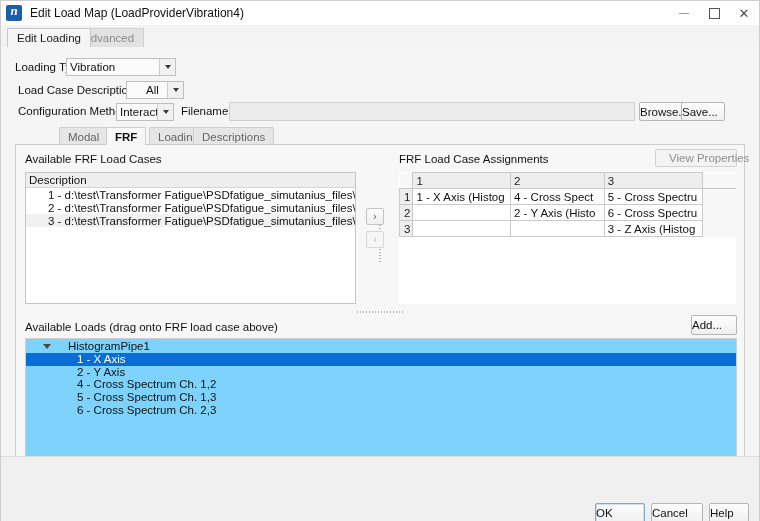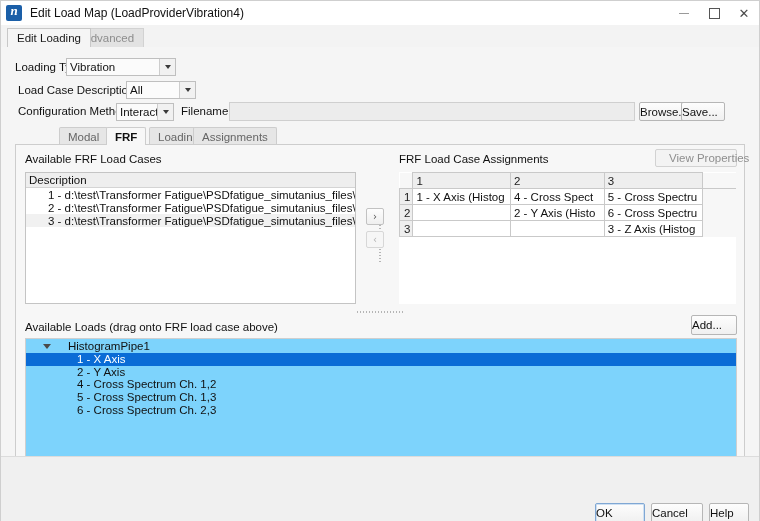--- a/index.html
+++ b/index.html
@@ -456,21 +456,21 @@
 
     <div class="lbl" style="left:14px; top:14px;">Loading Type:</div>
     <div class="combo" style="left:65px; top:11px; width:110px;">
       <span class="cval">Vibration</span>
       <span class="carrow">
           <i></i>
         </span>
     </div>
 
     <div class="lbl" style="left:17px; top:37px;">Load Case Descriptions:</div>
-    <div class="combo" style="left:125px; top:34px; width:70px;">
+    <div class="combo" style="left:125px; top:34px; width:58px;padding-left:16px;">
       <span class="cval">All</span>
       <span class="carrow">
           <i></i>
         </span>
     </div>
 
     <div class="lbl" style="left:17px; top:58px;">Configuration Method</div>
     <div class="combo" style="left:115px; top:56px; width:58px;">
       <span class="cval">Interactive</span>
       <span class="carrow">
@@ -493,21 +493,21 @@
       <div class="itab" style="left:0px;">
         <span>Modal</span>
       </div>
       <div class="itab sel" style="left:47px;">
         <span>FRF</span>
       </div>
       <div class="itab" style="left:90px;">
         <span>Loading</span>
       </div>
       <div class="itab" style="left:134px;">
-        <span>Assignments</span>
+        <span>Descriptions</span>
       </div>
     </div>
 
     <div id="groupframe">
 
       <div class="lbl" style="left:9px; top:8px;">Available FRF Load Cases</div>
 
       <div id="avail-listbox">
         <div id="avail-header">Description</div>
         <div class="avail-row">1 - d:\test\Transformer Fatigue\PSDfatigue_simutanius_files\dp0\...</div>

